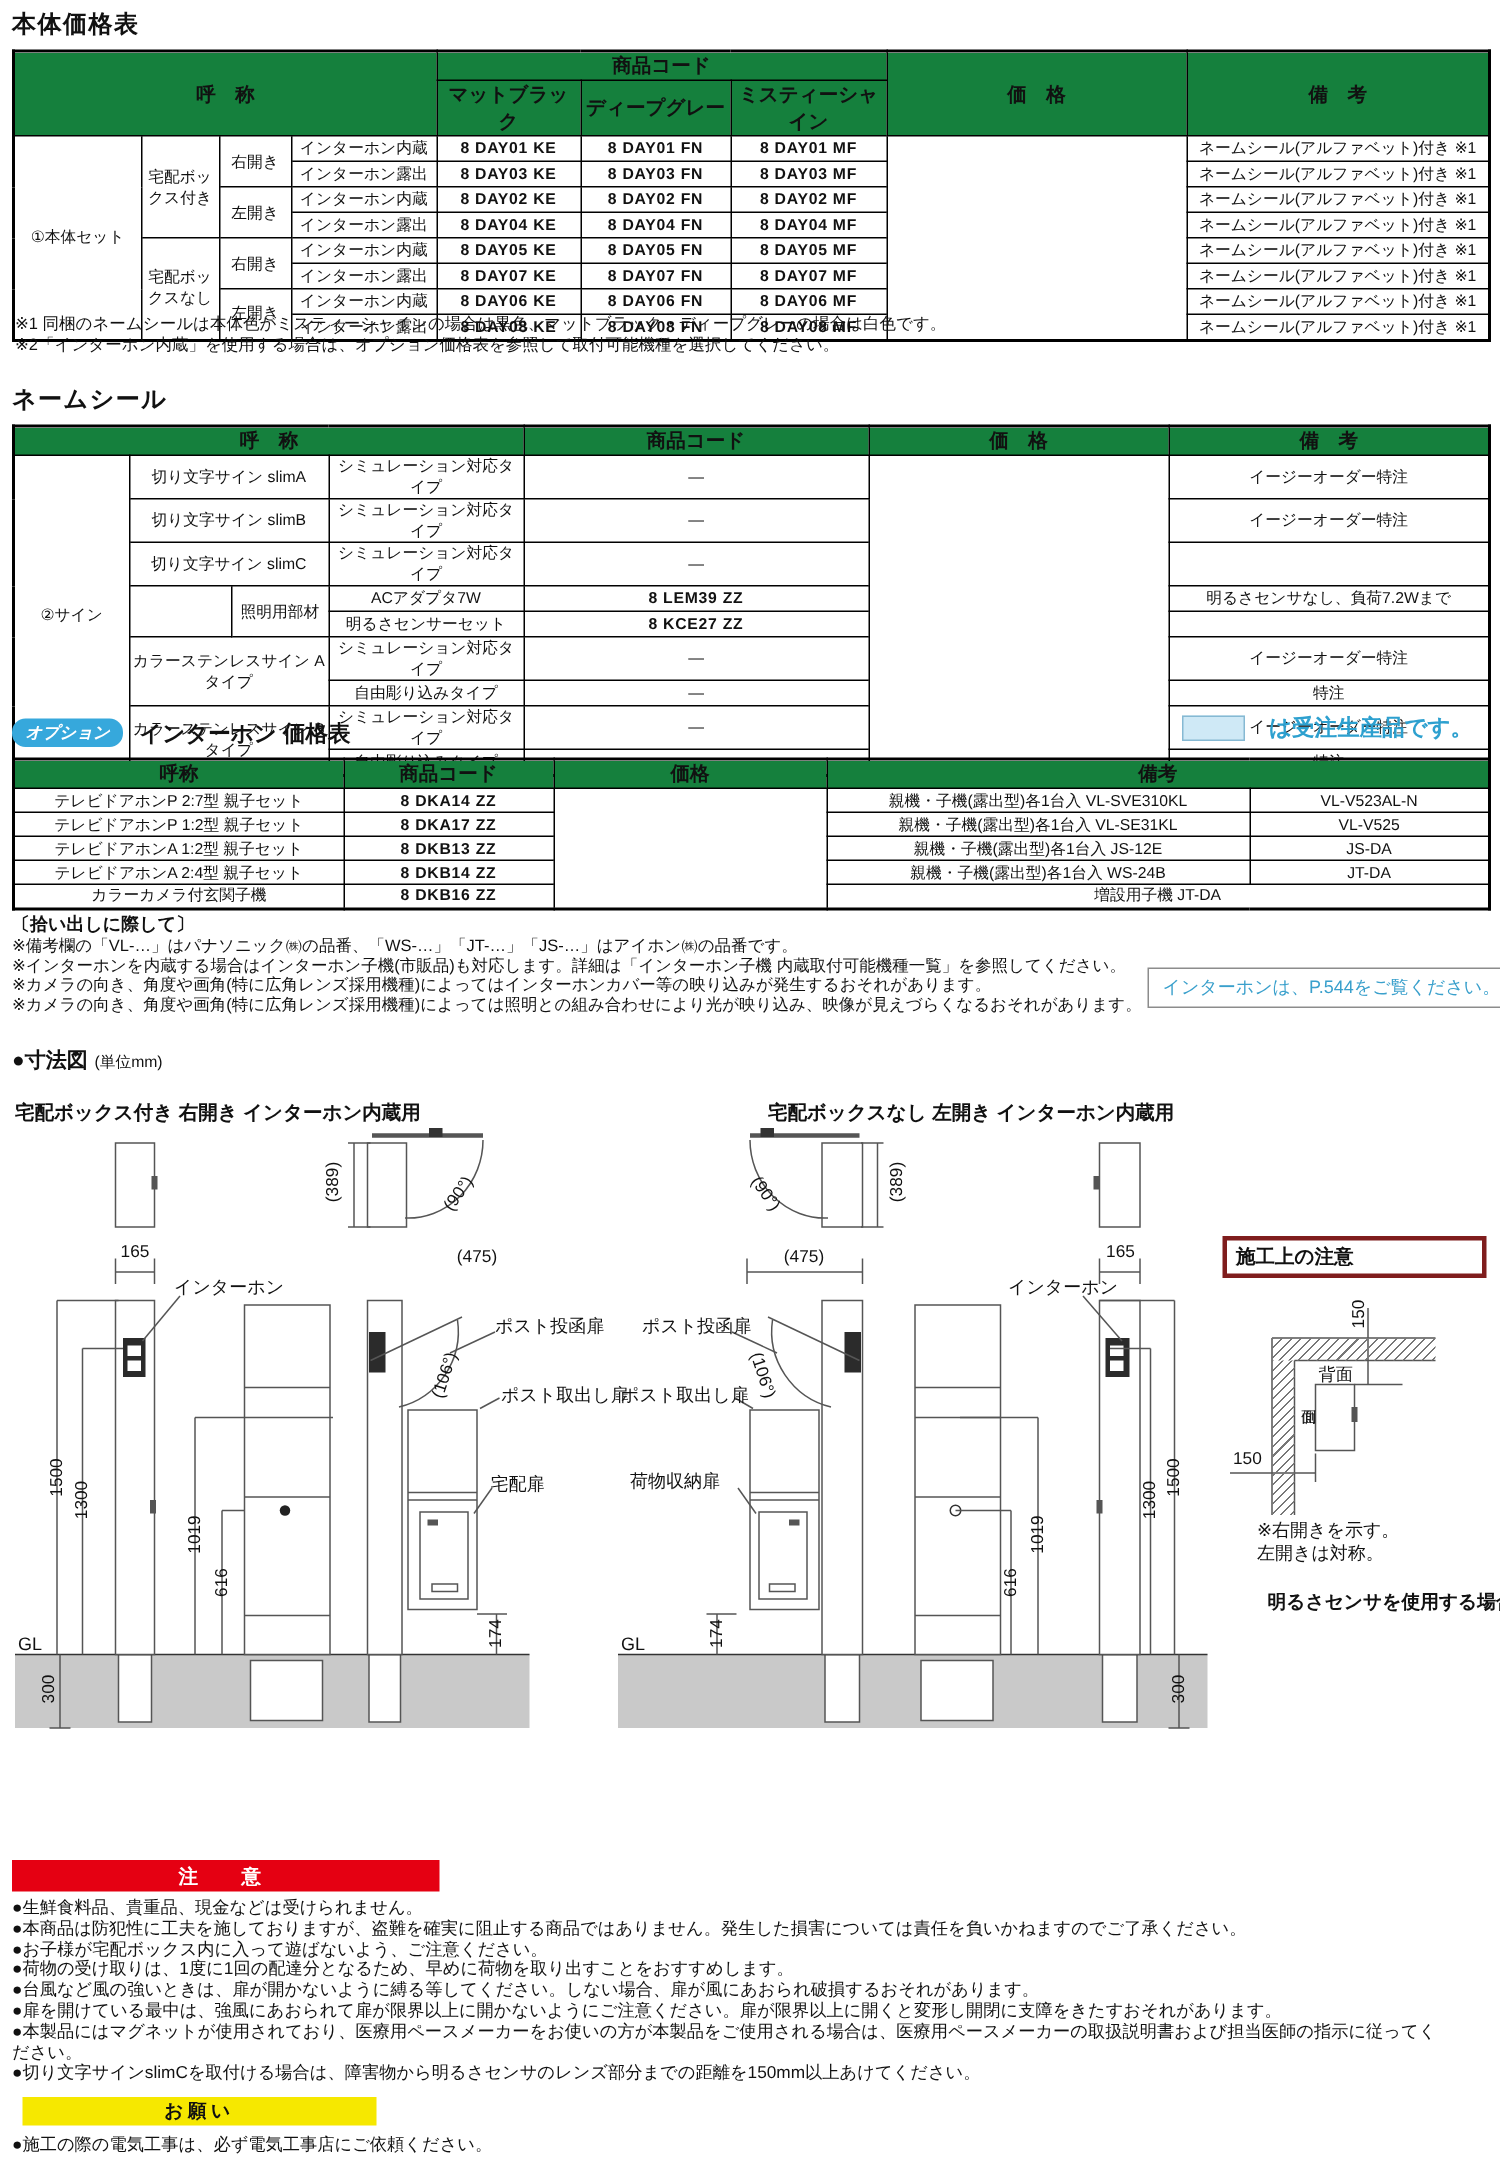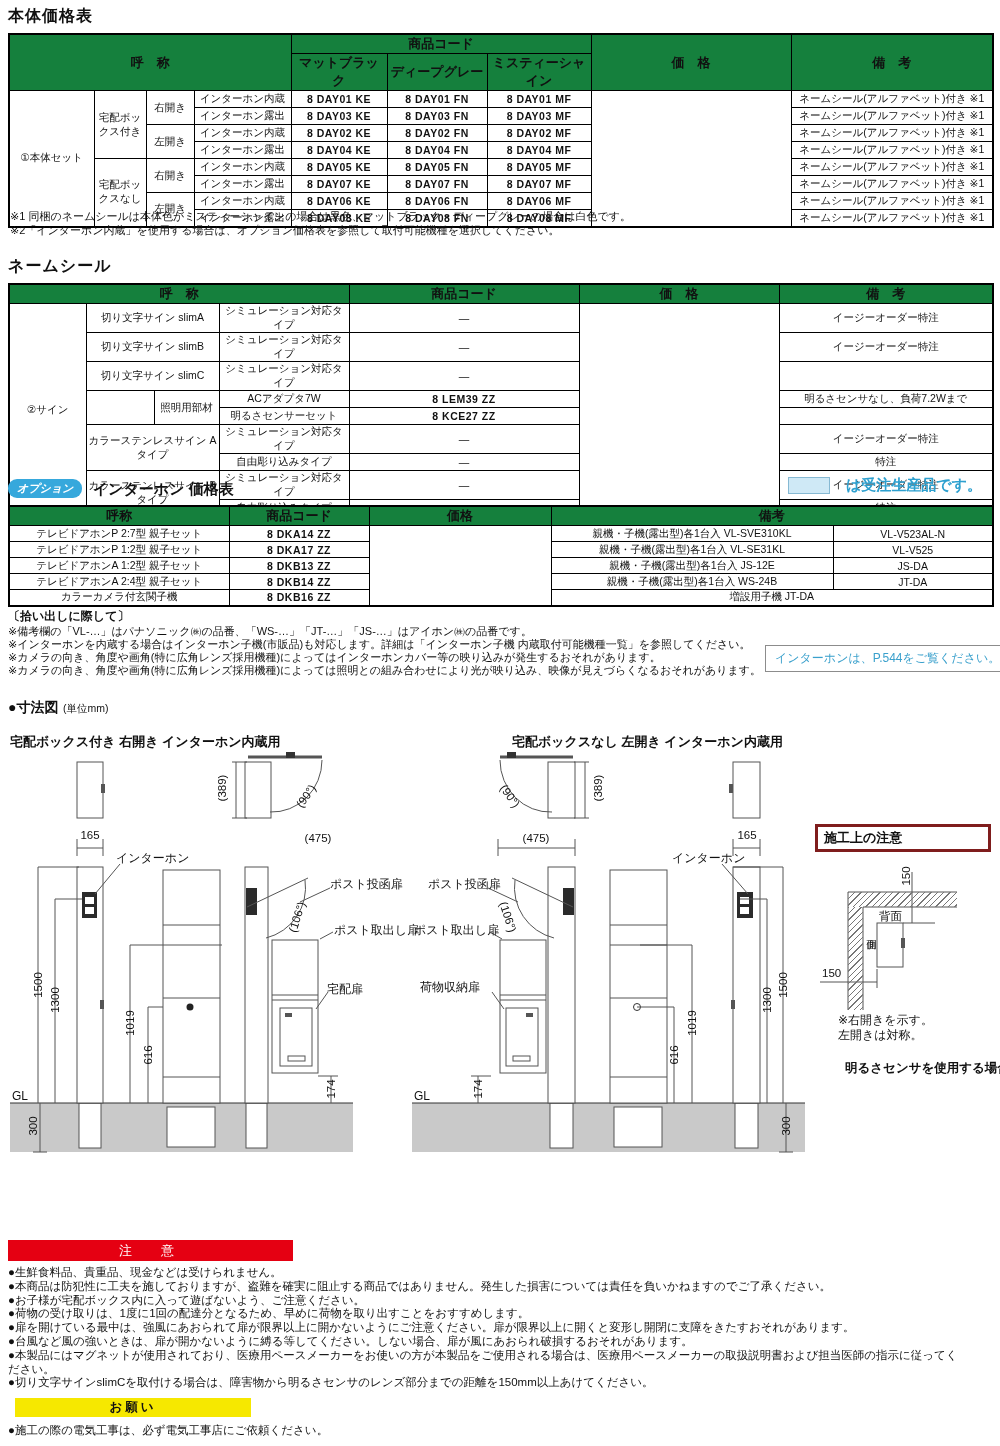--- a/index.html
+++ b/index.html
@@ -17,21 +17,21 @@
   .badge{display:inline-block;background:#36a8dc;color:#fff;font-style:italic;font-weight:bold;
          font-size:11px;border-radius:9px;padding:2px 9px;vertical-align:2px}
   .legend-sw{width:40px;height:15px;background:#cfe9f6;border:1px solid #86b9d3}
   .legend-tx{color:#2da0cf;font-weight:bold;font-size:15px}
   .p544{border:1px solid #8c8c8c;color:#3aa0cc;font-size:12px;padding:4px 9px;white-space:nowrap}
   .dlab{position:absolute;font-size:12px;white-space:nowrap}
   .dtitle{position:absolute;font-size:13px;font-weight:bold;white-space:nowrap}
   .vdim{position:absolute;font-size:11.5px;white-space:nowrap;transform:translate(-50%,-50%) rotate(-90deg)}
   .cdim{position:absolute;font-size:11.5px;white-space:nowrap;transform:translate(-50%,-50%)}
   .hatch{position:absolute;background:repeating-linear-gradient(135deg,#777 0 1px,transparent 1px 4.5px)}
-  .banner-red{position:absolute;background:#e50012;color:#fff;font-weight:normal;font-size:13px;
+  .banner-red{position:absolute;background:#e50012;color:#fff;font-weight:bold;font-size:13px;
               display:flex;align-items:center;justify-content:center;letter-spacing:8px}
   .banner-yel{position:absolute;background:#f6e800;color:#111;font-weight:bold;font-size:12.5px;
               display:flex;align-items:center;justify-content:center;letter-spacing:3px}
   .blts{position:absolute;font-size:11.5px;line-height:13.8px}
   .sitebox-title{position:absolute;border:3px solid #7f1d1d;font-size:13px;font-weight:bold;
                  padding:2px 6px;background:#fff;white-space:nowrap}
   .pre{white-space:pre-line}
 </style>
 </head>
 <body>
@@ -465,20 +465,20 @@
 左開きは対称。</div>
   <div class="dlab" style="left:845px;top:334px;font-weight:bold;font-size:12.5px">明るさセンサを使用する場合</div>
 </div>
 
 <div class="banner-red" style="left:8px;top:1240px;width:285px;height:21px">注　意</div>
 <div class="blts" style="left:8px;top:1266px;width:960px">
   <div>●生鮮食料品、貴重品、現金などは受けられません。</div>
   <div>●本商品は防犯性に工夫を施しておりますが、盗難を確実に阻止する商品ではありません。発生した損害については責任を負いかねますのでご了承ください。</div>
   <div>●お子様が宅配ボックス内に入って遊ばないよう、ご注意ください。</div>
   <div>●荷物の受け取りは、1度に1回の配達分となるため、早めに荷物を取り出すことをおすすめします。</div>
+  <div>●台風など風の強いときは、扉が開かないように縛る等してください。しない場合、扉が風にあおられ破損するおそれがあります。</div>
   <div>●扉を開けている最中は、強風にあおられて扉が限界以上に開かないようにご注意ください。扉が限界以上に開くと変形し開閉に支障をきたすおそれがあります。</div>
-  <div>●台風など風の強いときは、扉が開かないように縛る等してください。しない場合、扉が風にあおられ破損するおそれがあります。</div>
   <div>●本製品にはマグネットが使用されており、医療用ペースメーカーをお使いの方が本製品をご使用される場合は、医療用ペースメーカーの取扱説明書および担当医師の指示に従ってください。</div>
   <div>●切り文字サインslimCを取付ける場合は、障害物から明るさセンサのレンズ部分までの距離を150mm以上あけてください。</div>
 </div>
 
 <div class="banner-yel" style="left:15px;top:1398px;width:236px;height:19px">お願い</div>
 <div class="blts" style="left:8px;top:1424px;width:960px">●施工の際の電気工事は、必ず電気工事店にご依頼ください。</div>
 
 </body></html>

